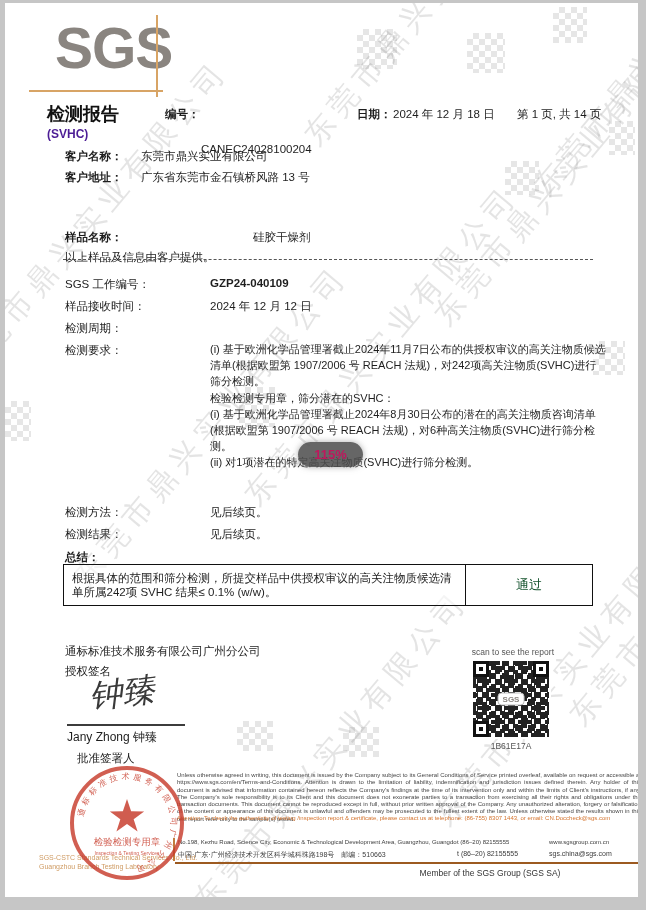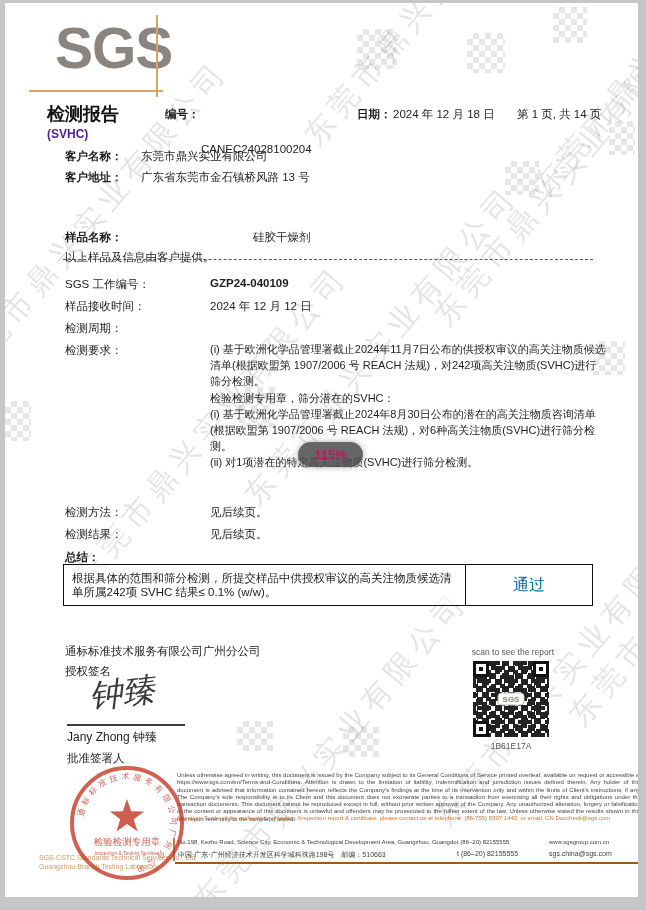--- a/index.html
+++ b/index.html
@@ -36,21 +36,21 @@
   
   .dashrule{position:absolute;left:58px;top:256px;width:530px;border-top:1.5px dashed #555;z-index:3;}
   
   .req{position:absolute;left:205px;top:338px;width:396px;font-size:11px;line-height:16.2px;
     color:#1e1e1e;z-index:3;}
   
   .sum-table{position:absolute;left:58px;top:561px;width:528px;height:40px;display:flex;
     border:1.6px solid #111;z-index:3;background:rgba(255,255,255,.6);}
   .sum-left{flex:1;padding:4px 8px;font-size:11.5px;line-height:14px;color:#1e1e1e;display:flex;align-items:center;}
   .sum-right{width:126px;border-left:1.6px solid #111;display:flex;align-items:center;justify-content:center;
-    font-size:16px;color:#0369a1;}
+    font-size:13px;color:#14532d;}
   
   .sig-script{position:absolute;left:84px;top:668px;font-size:33px;color:#3a3a3a;z-index:4;
     font-family:"DejaVu Serif","Liberation Serif",serif;font-style:italic;transform:rotate(-7deg);}
   .sig-line{position:absolute;left:62px;top:721px;width:118px;height:2px;background:#3c3c3c;z-index:3;}
   
   .qr-cap{position:absolute;width:86px;text-align:center;font-size:8.5px;color:#555;z-index:3;}
   .qr{position:absolute;left:466px;top:656px;width:80px;height:80px;background:#fff;z-index:3;}
   .qr-pat{position:absolute;inset:2px;
     background:conic-gradient(#222 90deg,transparent 0 180deg,#222 0 270deg,transparent 0) 0 0/9px 9px,
                conic-gradient(#222 90deg,transparent 0 180deg,#222 0 270deg,transparent 0) 3px 5px/13px 13px;}
@@ -153,21 +153,21 @@
         <span style="white-space:normal;">根据具体的范围和筛分检测，所提交样品中供授权审议的高关注物质候选清单所属242项 SVHC 结果≤ 0.1% (w/w)。</span>
       </div>
     <div class="sum-right">通过</div>
   </div>
 
   <div class="t" style="left:60px;top:641px;">通标标准技术服务有限公司广州分公司</div>
   <div class="t" style="left:60px;top:661px;">授权签名</div>
   <div class="sig-script">钟臻</div>
   <div class="sig-line"></div>
   <div class="t" style="left:62px;top:726px;font-size:12px;">Jany Zhong 钟臻</div>
-  <div class="t" style="left:62px;top:748px;">批准签署人</div>
+  <div class="t" style="left:72px;top:748px;">批准签署人</div>
 
   <div class="qr-cap" style="left:463px;top:644px;text-align:right;">scan to see the report</div>
   <div class="qr">
     <div class="qr-pat"></div>
     <div class="finder" style="left:2px;top:2px;"></div>
     <div class="finder" style="right:2px;top:2px;"></div>
     <div class="finder" style="left:2px;bottom:2px;"></div>
     <div class="qr-center">SGS</div>
   </div>
   <div class="qr-cap" style="left:463px;top:738px;">1B61E17A</div>
@@ -196,16 +196,17 @@
     <div class="addr-c1">No.198, Kezhu Road, Science City, Economic &amp; Technological Development Area, Guangzhou, Guangdong, China 510663</div>
     <div class="addr-c2">t (86–20) 82155555</div>
     <div class="addr-c3">www.sgsgroup.com.cn</div>
   </div>
   <div class="addr-row" style="top:847px;font-size:7px;">
     <div class="addr-c1">中国·广东·广州经济技术开发区科学城科珠路198号　邮编：510663</div>
     <div class="addr-c2">t (86–20) 82155555</div>
     <div class="addr-c3">sgs.china@sgs.com</div>
   </div>
   <div class="footer-rule"></div>
+  <div class="member">Member of the SGS Group (SGS SA)</div>
 
 </div>
 
 <div class="toast">115%</div>
 
 </body></html>

